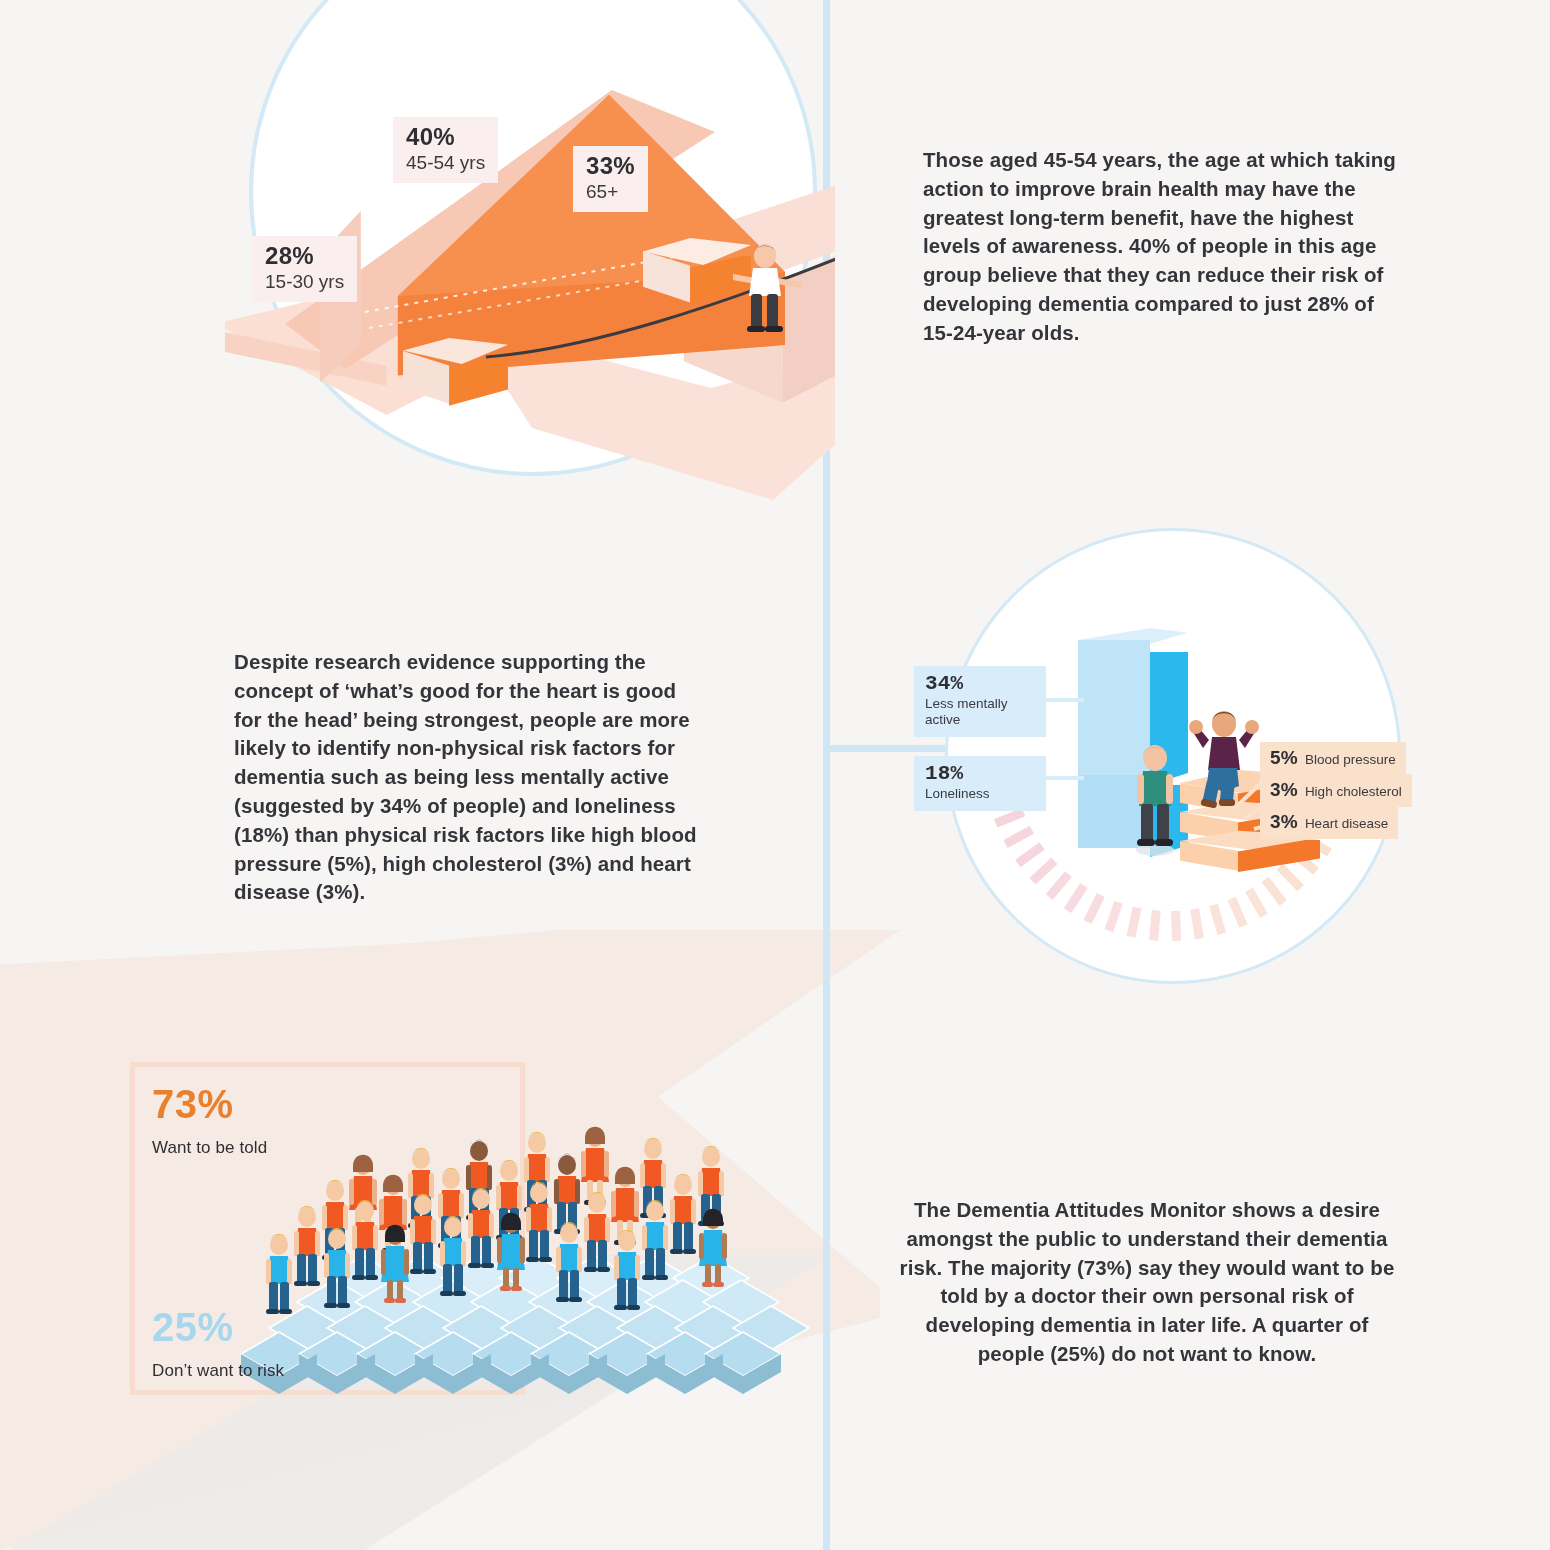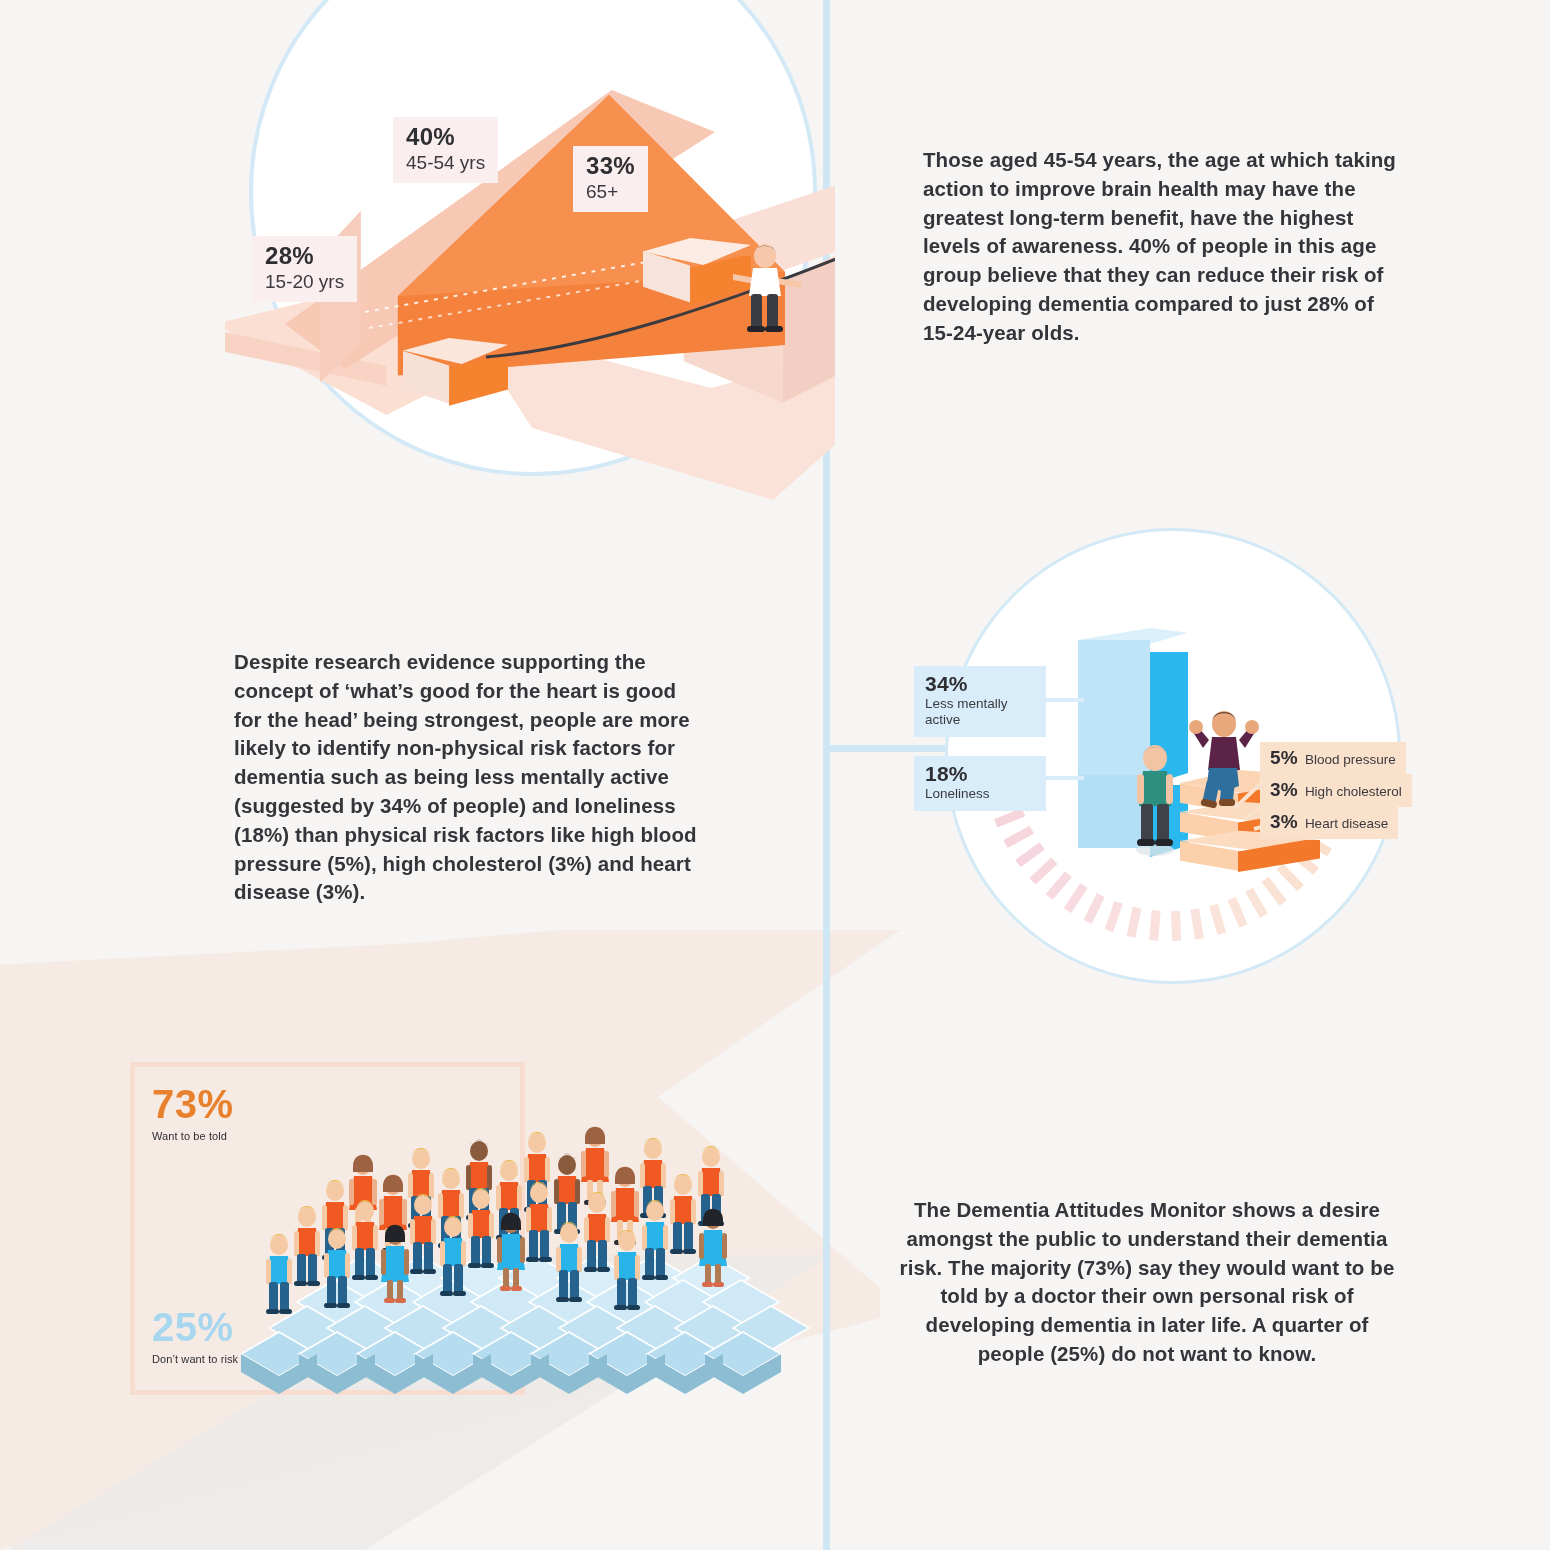--- a/index.html
+++ b/index.html
@@ -169,41 +169,41 @@
   .orange-stack{position:absolute;left:250px;top:250px;width:140px;height:100px;}
   .ob-top{position:absolute;background:#fbd4b3;}
   .ob-face{position:absolute;background:#f5a05c;}
   .ob-side{position:absolute;background:#f3782a;}
 
   .fig{position:absolute;}
 
   .lbl-blue{
     position:absolute;background:#d8ecf9;padding:7px 11px 9px 11px;
   }
-  .lbl-blue .pct{font-size:21px;font-weight:700;color:#2f2f33;letter-spacing:.2px;line-height:1.05;}
+  .lbl-blue .pct{font-size:21px;font-weight:700;color:#2f2f33;letter-spacing:.2px;line-height:1.05;font-family:Liberation Mono, monospace;}
   .lbl-blue .sub{font-size:13.5px;font-weight:400;color:#3a3a40;line-height:1.2;margin-top:1px;}
 
   .lbl-orange{
     position:absolute;background:#fae1cb;padding:5px 10px 6px 10px;
     display:flex;align-items:baseline;gap:7px;white-space:nowrap;
   }
   .lbl-orange .pct{font-size:19px;font-weight:700;color:#2f2f33;letter-spacing:.2px;}
   .lbl-orange .sub{font-size:13.5px;font-weight:400;color:#3a3a40;}
 
   .leader{position:absolute;background:#d8ecf9;height:4px;}
 
   
   #illus-bot{position:absolute;left:130px;top:1062px;width:690px;height:340px;}
   .frame-box{
     position:absolute;left:0px;top:0px;width:385px;height:323px;
     border:5px solid #f6ddd0;background:transparent;
   }
   .big-pct{position:absolute;font-weight:700;letter-spacing:.5px;line-height:1;}
   .big-pct .num{font-size:40px;}
-  .big-pct .cap{display:block;font-size:11px;font-weight:400;color:#2f2f33;margin-top:7px;letter-spacing:.1px;}
+  .big-pct .cap{display:block;font-size:17px;font-weight:400;color:#2f2f33;margin-top:15px;letter-spacing:.1px;}
 </style>
 </head>
 <body>
 
 <div class="stage">
 
   <div class="bg-diag"></div>
   <div class="bg-diag2"></div>
   <div class="bg-shadow-band"></div>
 
@@ -254,21 +254,21 @@
         <path d="M29 16 C29 5, 51 5, 51 16 C51 11, 46 8, 40 8 C34 8, 29 11, 29 16 Z" fill="#23232b"></path>
         <path d="M28 30 L52 30 L56 58 L24 58 Z" fill="#ffffff"></path>
         <rect x="26" y="56" width="11" height="34" rx="3" fill="#3b3b42"></rect>
         <rect x="42" y="56" width="11" height="34" rx="3" fill="#3b3b42"></rect>
         <rect x="22" y="88" width="18" height="6" rx="3" fill="#23232b"></rect>
         <rect x="40" y="88" width="18" height="6" rx="3" fill="#23232b"></rect>
       </svg>
 
       <div class="lbl-pink" style="left:27px;top:236px;">
         <div class="pct">28%</div>
-        <div class="sub">15-20 yrs</div>
+        <div class="sub">15-30 yrs</div>
       </div>
       <div class="lbl-pink" style="left:168px;top:117px;">
         <div class="pct">40%</div>
         <div class="sub">45-54 yrs</div>
       </div>
       <div class="lbl-pink" style="left:348px;top:146px;">
         <div class="pct">33%</div>
         <div class="sub">65+</div>
       </div>
     </div>

